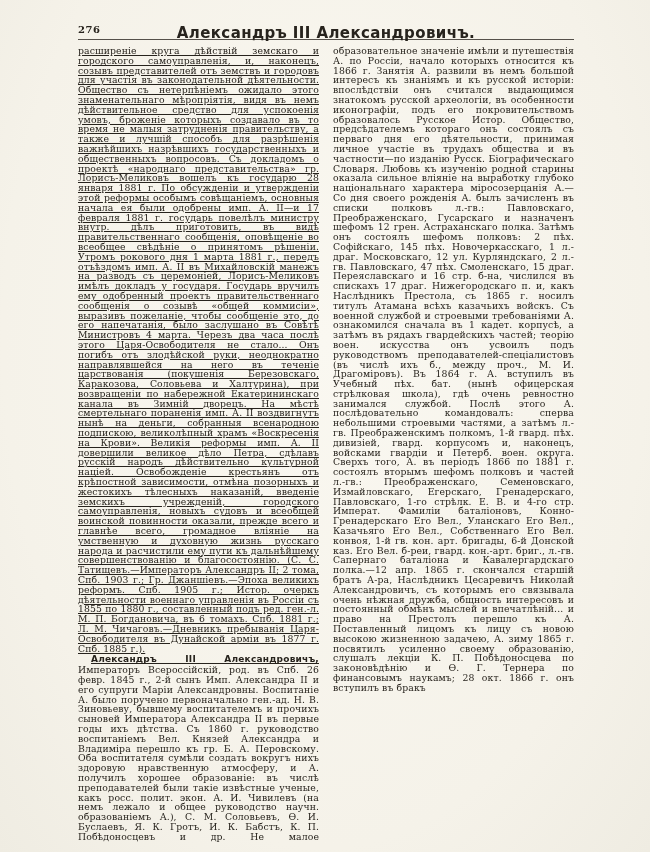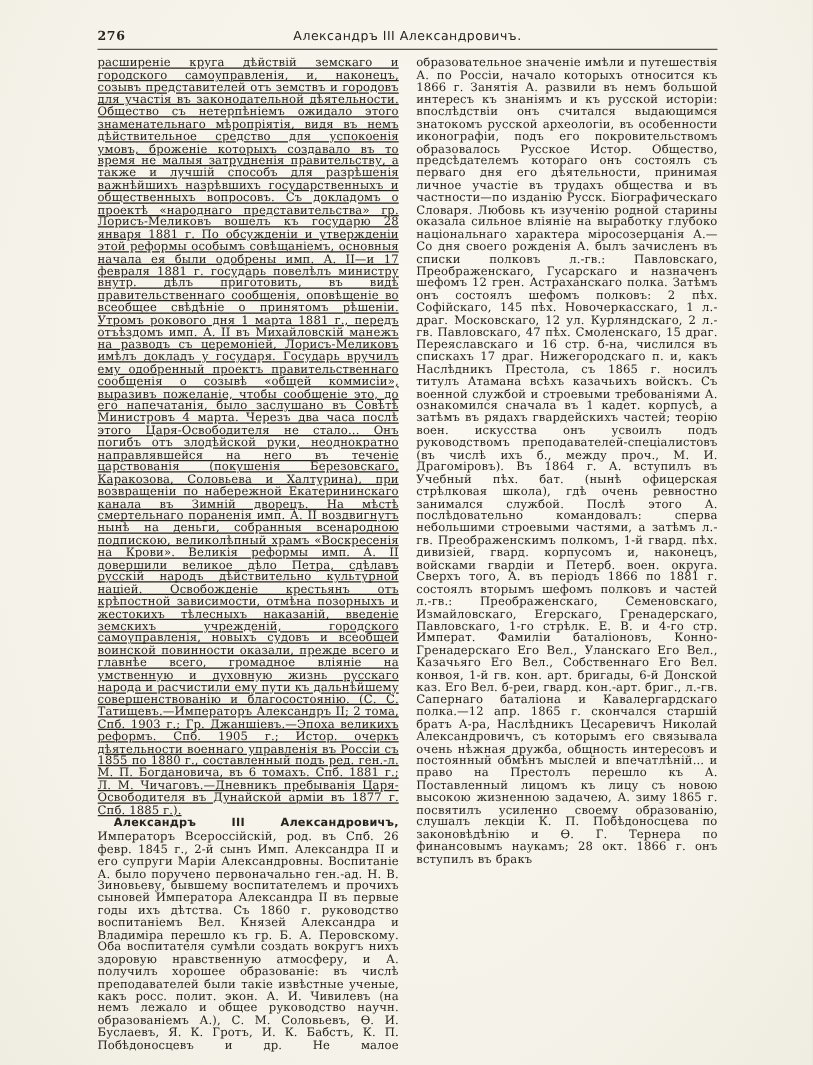--- a/index.html
+++ b/index.html
@@ -33,22 +33,22 @@
     font-weight: bold;
     letter-spacing: 0.5px;
   }
   .running-title {
     position: absolute;
     left: 0;
     right: 0;
     top: 0;
     text-align: center;
     font-family: "DejaVu Sans", sans-serif;
-    font-weight: normal;
-    font-size: 10px;
+    font-weight: bold;
+    font-size: 15px;
     letter-spacing: 0.4px;
     white-space: nowrap;
   }
   .text-columns {
     column-count: 2;
     column-gap: 14px;
     column-fill: auto;
     height: 802px;
     overflow: hidden;
     text-align: justify;
@@ -66,20 +66,21 @@
   }
   p.article {
     text-indent: 13px;
     margin-top: 1px;
   }
   .article-headword {
     font-family: "DejaVu Sans", sans-serif;
     font-weight: bold;
     font-size: 9px;
     letter-spacing: 0.2px;
+    text-decoration: underline;
   }
 </style>
 </head>
 <body>
 
 <div class="book-page">
 
   <div class="page-header">
     <span class="page-number">276</span>
     <span class="running-title">Александръ III Александровичъ.</span>

